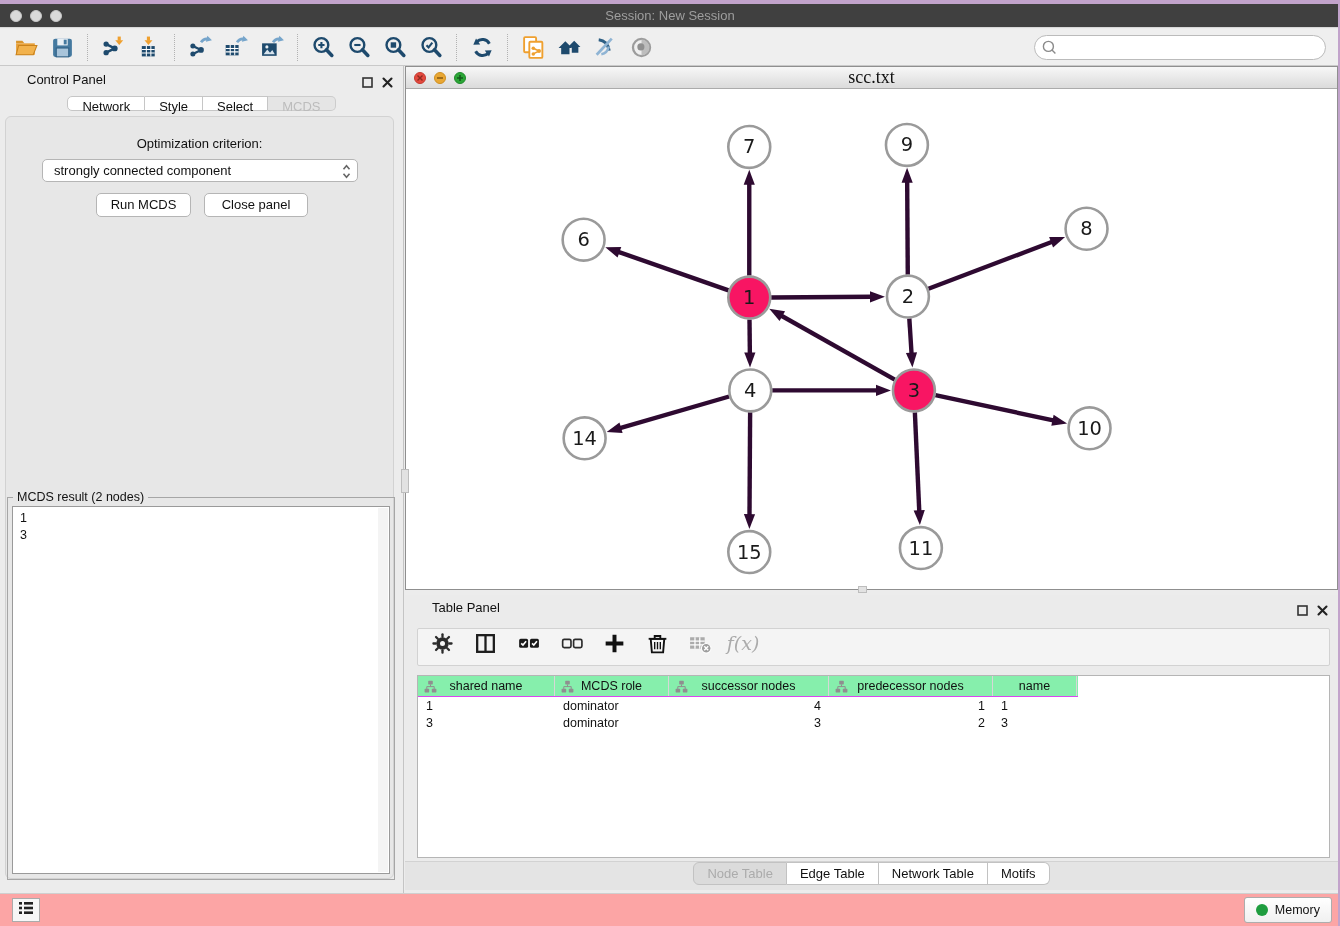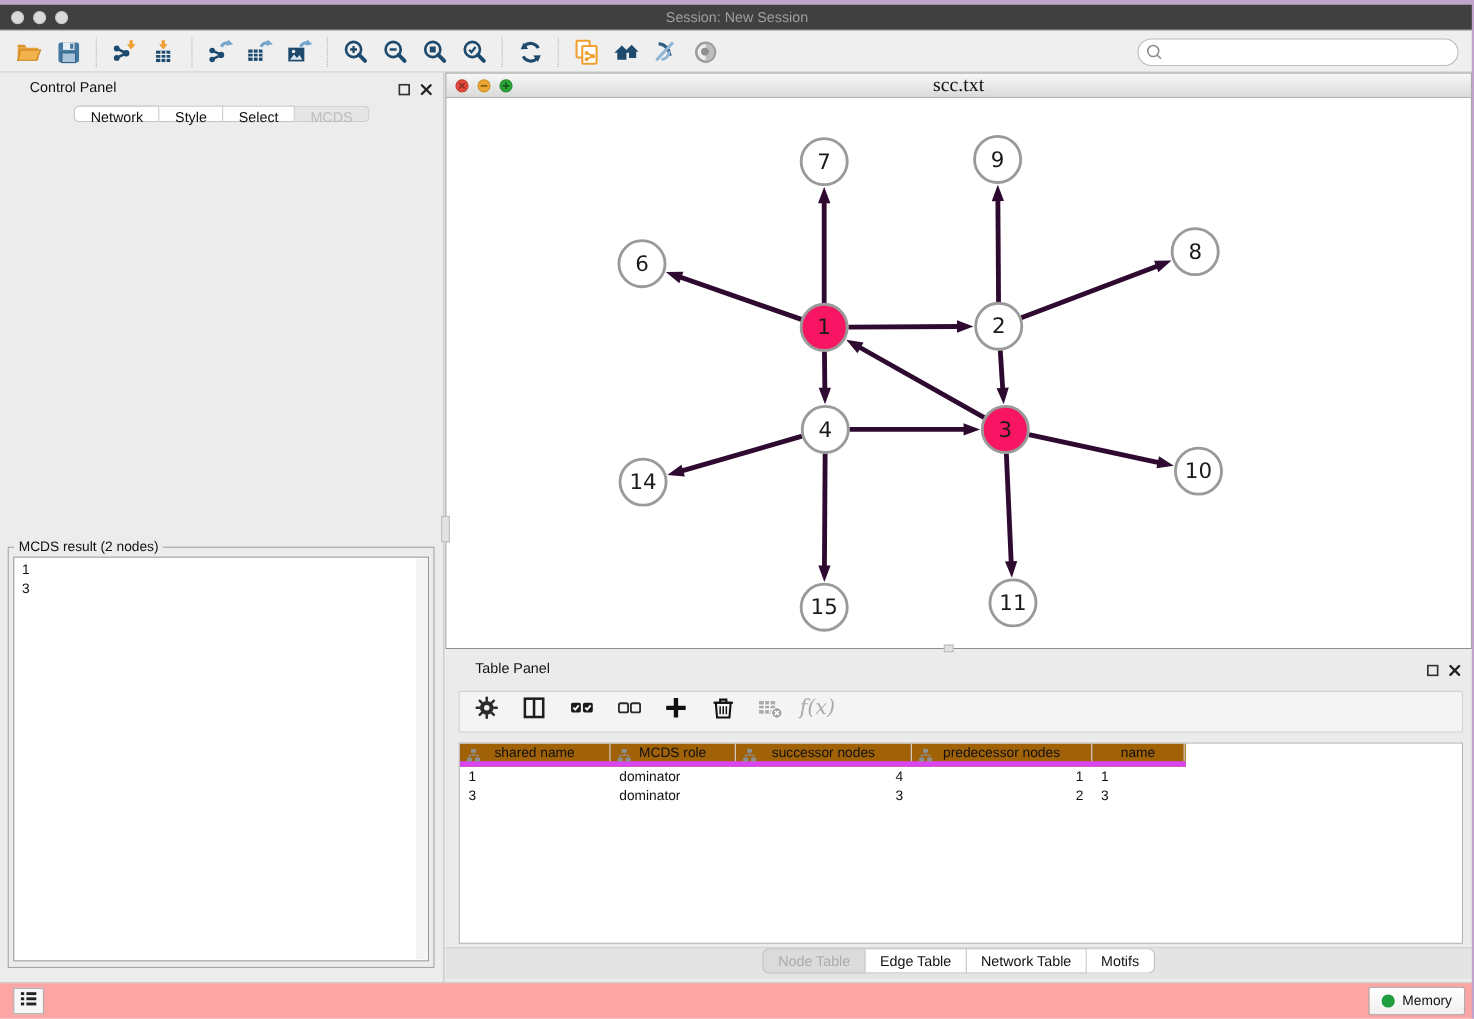--- a/index.html
+++ b/index.html
@@ -56,21 +56,21 @@
   .net-title { text-align:center; line-height:21px; font-size:18px; color:#111;font-family:Liberation Serif, serif; }
   .net-canvas { position:absolute; top:23px; left:0; right:0; bottom:0; background:#FFF; }
   .grip-v { position:absolute; left:-5px; top:402px; width:8px; height:24px; background:#E2E2E2; border:1px solid #BDBDBD; z-index:5; }
   .grip-h { position:absolute; left:452px; bottom:-4px; width:9px; height:7px; background:#E2E2E2; border:1px solid #BDBDBD; z-index:5; }
   
   .table-panel { position:absolute; left:0; right:2px; top:529px; height:295px; background:#EBEBEB; }
   .tp-toolbar { position:absolute; left:12px; right:8px; top:33px; height:38px; background:#F4F4F4; border:1px solid #D2D2D2; border-radius:2px; display:flex; padding-left:10px; gap:15px; }
   .tp-btn { width:28px; height:28px; display:flex; align-items:center; justify-content:center; }
   .fx-label { font-family:"DejaVu Serif", serif; font-style:italic; font-size:19px; color:#ABABAB; }
   .tp-table { position:absolute; left:12px; right:8px; top:80px; height:183px; background:#FFF; border:1px solid #B5B5B5; overflow:hidden; }
-  .tp-thead { display:flex; height:21px; background:#a16207; border-bottom:5px solid #d946ef; width:660px; }
+  .tp-thead { display:flex; height:21px; background:#86efac; border-bottom:1px solid #d946ef; width:660px; }
   .th { position:relative; display:flex; align-items:center; justify-content:center; border-right:1px solid #D7D7D7; font-size:12.5px; color:#111; }
   .th .tree-ic { position:absolute; left:6px; top:4px; }
   .tr { display:flex; height:17px; font-size:12.5px; color:#111; align-items:center; }
   .td { padding:0 8px; overflow:hidden; white-space:nowrap; }
   .tp-tabs-strip { position:absolute; left:0; right:0; top:266px; height:29px; background:#E4E4E4; border-top:1px solid #D2D2D2; display:flex; justify-content:center; align-items:flex-start; }
   .tp-tab { height:23px; line-height:22px; padding:0 13px; background:#FFF; border:1px solid #C2C2C2; border-left:none; font-size:13px; color:#111; }
   .tp-tab:first-child { border-left:1px solid #C2C2C2; border-radius:6px 0 0 6px; }
   .tp-tab:last-child { border-radius:0 6px 6px 0; }
   .tp-tab.selected { background:#DBDBDB; color:#ABABAB; }
   
@@ -258,20 +258,34 @@
       <span><svg width="11" height="11" viewBox="0 0 11 11">
             <path d="M1.5 1.5l8 8M9.5 1.5l-8 8" stroke="#222" stroke-width="2.1" stroke-linecap="round"></path>
           </svg></span>
     </div>
     <div class="cp-tabs">
         <div class="cp-tab">Network</div>
         <div class="cp-tab">Style</div>
         <div class="cp-tab">Select</div>
         <div class="cp-tab selected">MCDS</div>
       </div>
+    <div class="cp-body">
+      <div class="opt-label">Optimization criterion:</div>
+      <div class="cp-select">
+        <span>strongly connected component</span>
+        <span class="chevrons">
+          <svg width="9" height="17" viewBox="0 0 9 17">
+              <path d="M1.5 6.3L4.5 2.8 7.5 6.3" fill="none" stroke="#666" stroke-width="1.6"></path>
+              <path d="M1.5 10.7L4.5 14.2 7.5 10.7" fill="none" stroke="#666" stroke-width="1.6"></path>
+            </svg>
+        </span>
+      </div>
+      <div class="cp-btn btn-run">Run MCDS</div>
+      <div class="cp-btn btn-close">Close panel</div>
+    </div>
     <fieldset class="result-fieldset">
       <legend>MCDS result (2 nodes)</legend>
       <div class="result-box">
         <div class="result-lines">
             <div>1</div>
             <div>3</div>
           </div>
         <div class="result-scroll"></div>
       </div>
     </fieldset>

